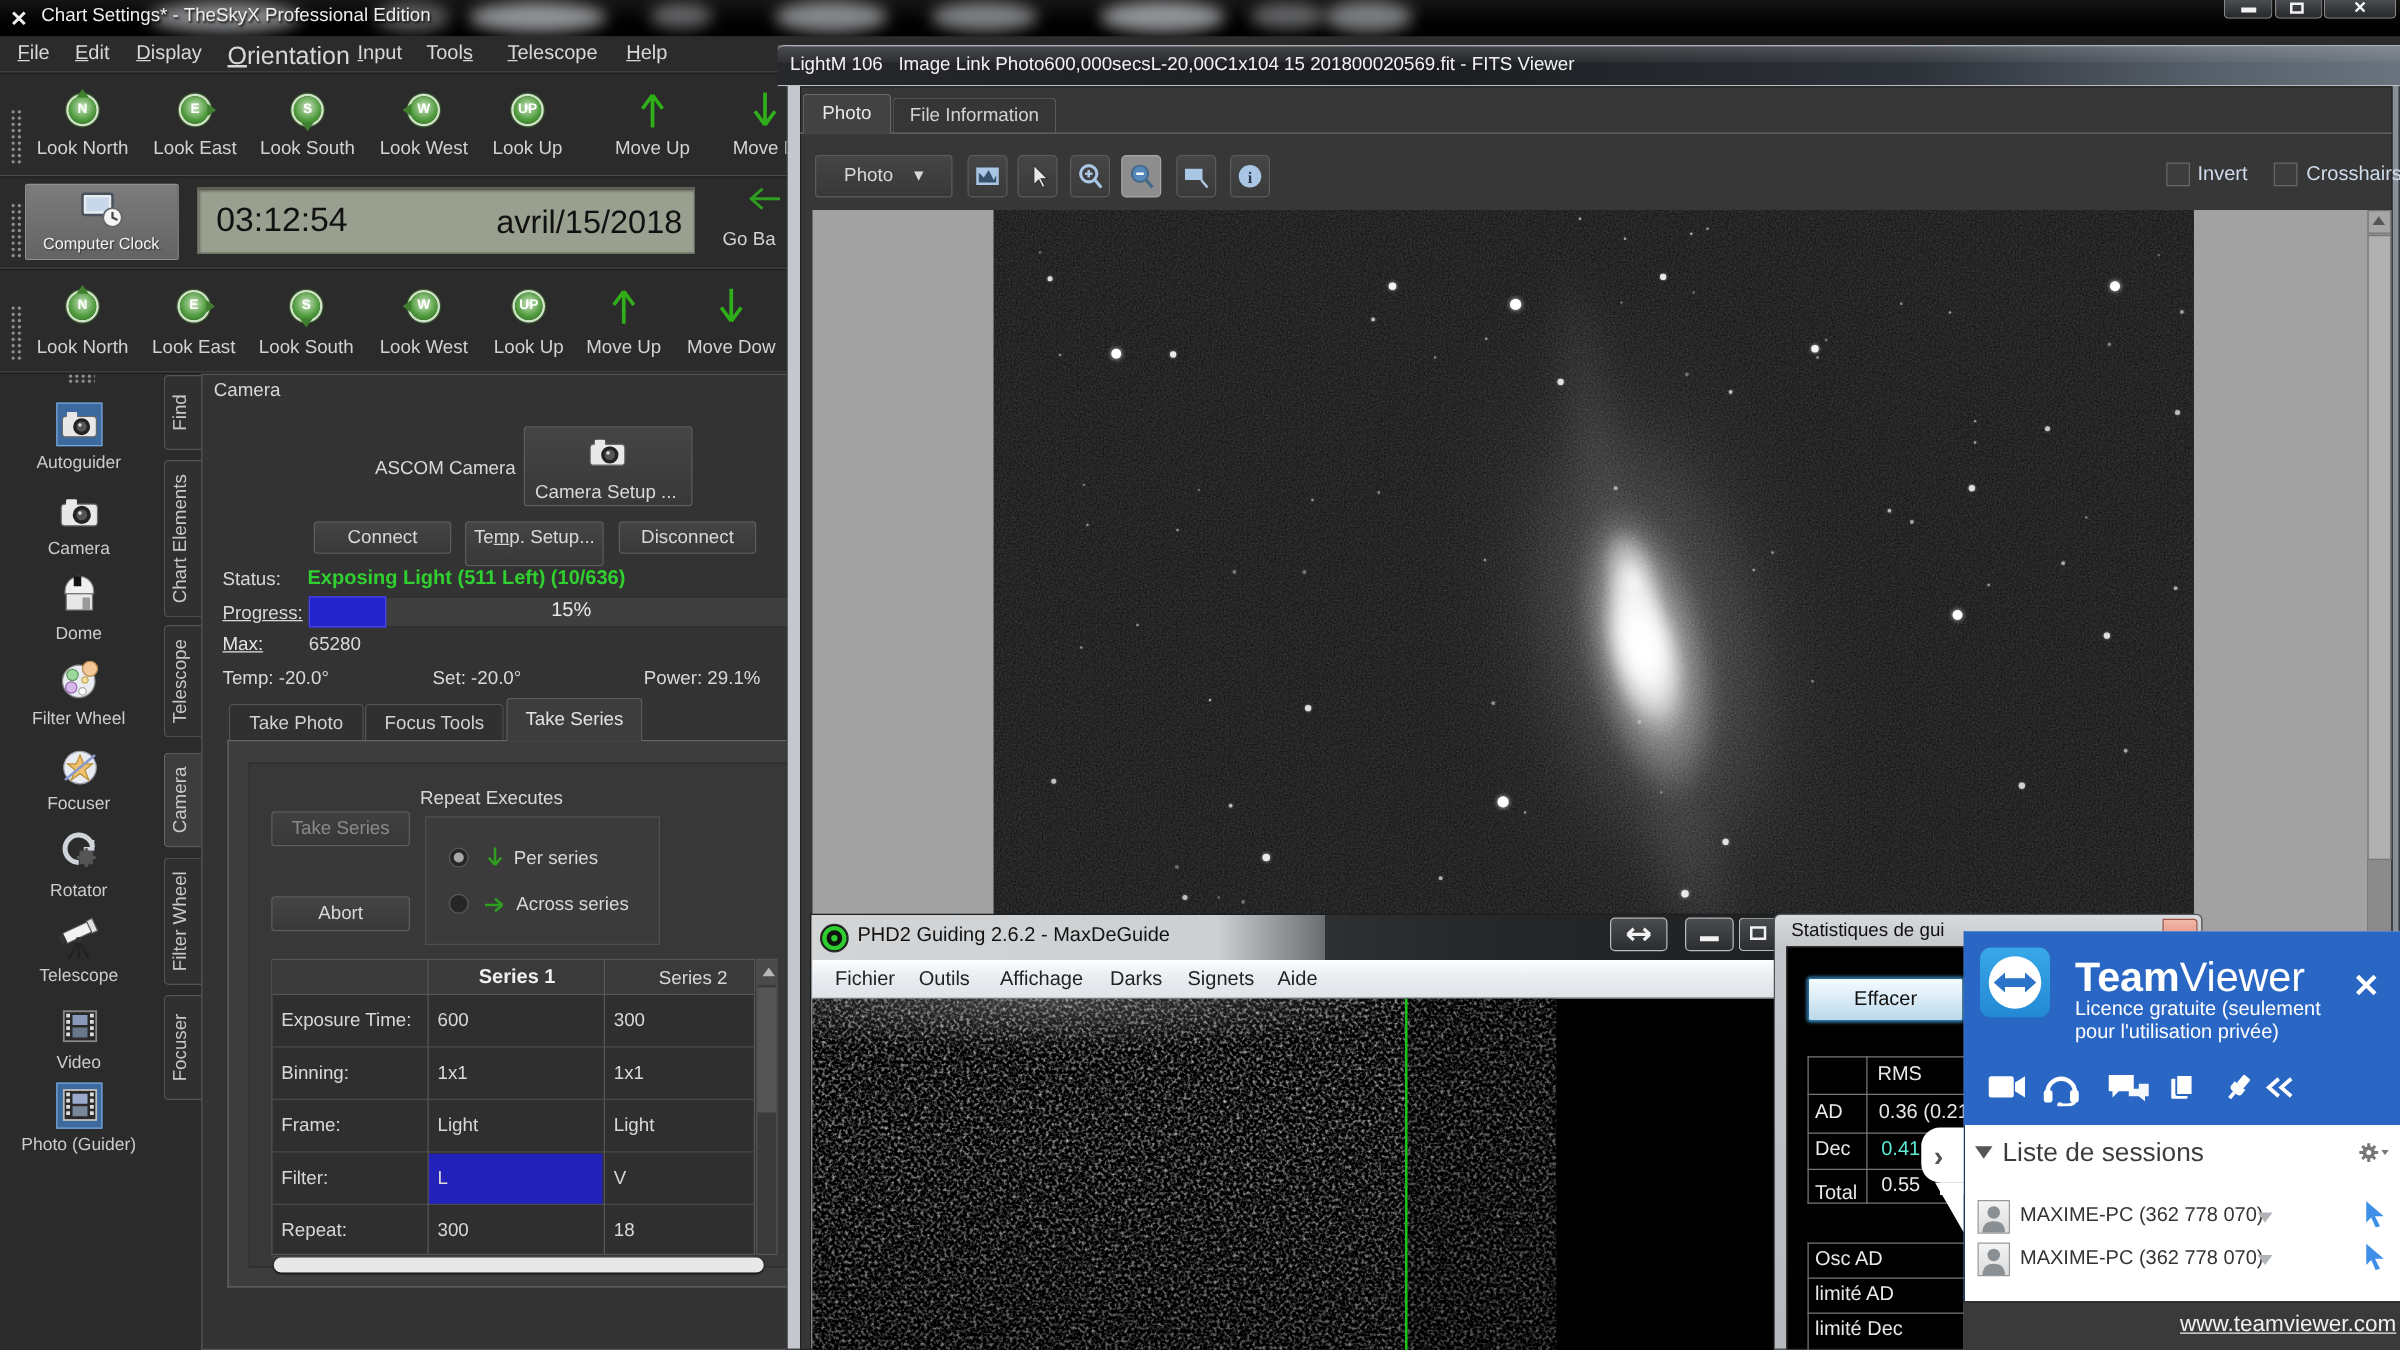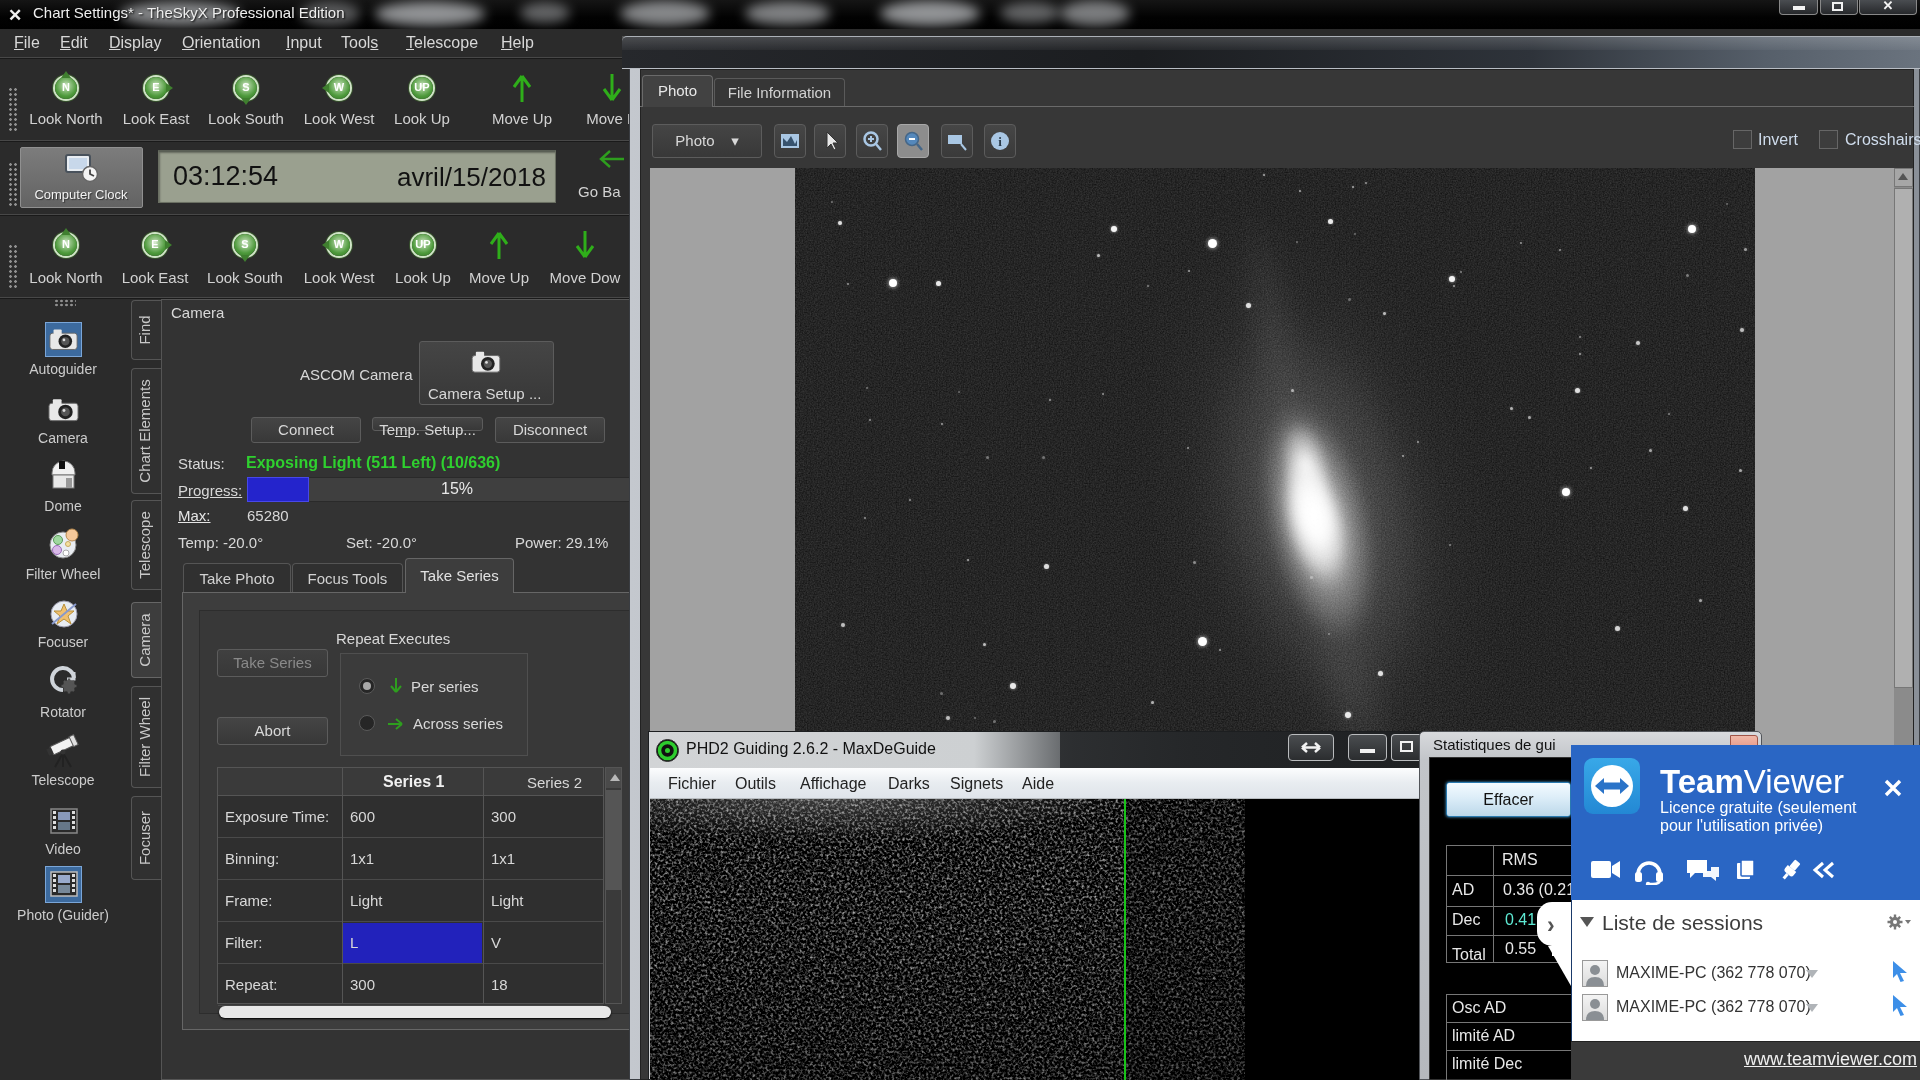--- a/index.html
+++ b/index.html
@@ -34,21 +34,21 @@
 <div style="left:33px;top:4px;color:#eeeeee;font-size:15px;white-space:nowrap;text-shadow:1px 1px 2px #000;">Chart Settings* - TheSkyX Professional Edition</div>
 <div style="left:1779px;top:0;width:39px;height:15px;background:linear-gradient(#4a4d51,#26282b);border:1px solid #888;border-top:none;border-radius:0 0 4px 4px;"></div>
 <div style="left:1793px;top:6px;width:12px;height:4px;background:#f2f2f2;"></div>
 <div style="left:1820px;top:0;width:38px;height:15px;background:linear-gradient(#4a4d51,#26282b);border:1px solid #888;border-top:none;border-radius:0 0 4px 4px;"></div>
 <div style="left:1832px;top:2px;width:11px;height:9px;border:2px solid #f2f2f2;background:rgba(0,0,0,0);"></div>
 <div style="left:1859px;top:0;width:58px;height:15px;background:linear-gradient(#4a4d51,#26282b);border:1px solid #888;border-top:none;border-radius:0 0 4px 4px;color:#f5f5f5;font-size:13px;font-weight:bold;text-align:center;line-height:12px;">✕</div>
 <div style="left:0;top:29px;width:1920px;height:28px;background:#2b2b2b;"></div>
 <div style="left:14px;top:34px;color:#d8d8d8;font-size:16px;white-space:nowrap;"><span style="text-decoration:underline">F</span>ile</div>
 <div style="left:60px;top:34px;color:#d8d8d8;font-size:16px;white-space:nowrap;"><span style="text-decoration:underline">E</span>dit</div>
 <div style="left:109px;top:34px;color:#d8d8d8;font-size:16px;white-space:nowrap;"><span style="text-decoration:underline">D</span>isplay</div>
-<div style="left:182px;top:34px;color:#d8d8d8;font-size:16px;white-space:nowrap;"><span style="text-decoration:underline">O</span>rientation</div>
+<div style="left:182px;top:34px;color:#d8d8d8;font-size:20px;white-space:nowrap;"><span style="text-decoration:underline">O</span>rientation</div>
 <div style="left:286px;top:34px;color:#d8d8d8;font-size:16px;white-space:nowrap;"><span style="text-decoration:underline">I</span>nput</div>
 <div style="left:341px;top:34px;color:#d8d8d8;font-size:16px;white-space:nowrap;">Tool<span style="text-decoration:underline">s</span></div>
 <div style="left:406px;top:34px;color:#d8d8d8;font-size:16px;white-space:nowrap;"><span style="text-decoration:underline">T</span>elescope</div>
 <div style="left:501px;top:34px;color:#d8d8d8;font-size:16px;white-space:nowrap;"><span style="text-decoration:underline">H</span>elp</div>
 <div style="left:0;top:57px;width:632px;height:2px;background:#1a1a1a;border-top:1px solid #484848;"></div>
 <div class="grip" style="left:8px;top:87px;width:11px;height:46px;"></div>
 <div class="nav" style="left:55px;top:77px;width:22px;height:22px;font-size:11px;line-height:21px;">N</div>
 <div style="left:61px;top:71px;width:0px;height:0px;border-left:5px solid rgba(0,0,0,0);border-right:5px solid rgba(0,0,0,0);border-bottom:7px solid #3f7f2f;"></div>
 <div class="nav" style="left:145px;top:77px;width:22px;height:22px;font-size:11px;line-height:21px;">E</div>
 <div style="left:166px;top:83px;width:0px;height:0px;border-top:5px solid rgba(0,0,0,0);border-bottom:5px solid rgba(0,0,0,0);border-left:7px solid #3f7f2f;"></div>
@@ -232,21 +232,21 @@
 <div class="btn" style="left:257px;top:41px;width:135px;height:64px;"></div>
 <svg style="position:absolute;left:309px;top:50px" width="30" height="24" viewBox="0 0 32 26">
         <rect x="1" y="6" width="30" height="18" rx="3" fill="#e8e8e8" stroke="#666" stroke-width="1"></rect>
         <rect x="5" y="2" width="9" height="6" rx="1" fill="#e8e8e8"></rect>
         <circle cx="18" cy="15" r="7.5" fill="#222"></circle>
         <circle cx="18" cy="15" r="4.5" fill="#555"></circle>
         <circle cx="16.5" cy="13.5" r="1.5" fill="#ddd"></circle>
       </svg>
 <div style="left:266px;top:85px;color:#d8d8d8;font-size:15px;">Camera Setup ...</div>
 <div class="btn" style="left:89px;top:117px;width:110px;height:26px;line-height:24px;">Connect</div>
-<div class="btn" style="left:210px;top:117px;width:111px;height:14px;line-height:24px;">Te<span style="text-decoration:underline">m</span>p. Setup...</div>
+<div class="btn" style="left:210px;top:117px;width:111px;height:36px;line-height:24px;">Te<span style="text-decoration:underline">m</span>p. Setup...</div>
 <div class="btn" style="left:333px;top:117px;width:110px;height:26px;line-height:24px;">Disconnect</div>
 <div style="left:16px;top:155px;color:#d8d8d8;font-size:15px;">Status:</div>
 <div style="left:84px;top:154px;color:#2fd02f;font-size:16px;font-weight:bold;">Exposing Light (511 Left) (10/636)</div>
 <div style="left:16px;top:182px;color:#d8d8d8;font-size:15px;text-decoration:underline;">Progress:</div>
 <div style="left:85px;top:177px;width:386px;height:25px;background:#3f3f3f;border:1px solid #2a2a2a;"></div>
 <div style="left:85px;top:177px;width:62px;height:25px;background:#2424cc;border:1px solid #4848e8;"></div>
 <div style="left:279px;top:180px;color:#e8e8e8;font-size:16px;">15%</div>
 <div style="left:16px;top:207px;color:#e5e5e5;font-size:15px;text-decoration:underline;">Max:</div>
 <div style="left:85px;top:207px;color:#d8d8d8;font-size:15px;">65280</div>
 <div style="left:16px;top:234px;color:#d8d8d8;font-size:15px;">Temp: -20.0°</div>
@@ -302,20 +302,21 @@
 <div style="left:443px;top:467px;width:17px;height:237px;background:#3a3a3a;border:1px solid #555;"></div>
 <div style="left:444px;top:468px;width:15px;height:20px;background:#4a4a4a;"></div>
 <div style="left:448px;top:474px;width:0;height:0;border-left:5px solid rgba(0,0,0,0);border-right:5px solid rgba(0,0,0,0);border-bottom:7px solid #b8b8b8;"></div>
 <div style="left:444px;top:490px;width:15px;height:100px;background:#555;"></div>
 <div style="left:57px;top:706px;width:392px;height:12px;background:#e8e8e8;border-radius:6px;box-shadow:0 1px 2px #000;"></div>
 </div>
 <div style="left:622px;top:33px;width:1298px;height:1047px;">
 <div style="left:7px;top:3px;width:1291px;height:1044px;background:linear-gradient(90deg,#c4c8ce,#a8adb4 30%,#8a9098);border:1px solid #3a3d42;border-radius:6px 0 0 0;"></div>
 <div style="left:0px;top:3px;width:1298px;height:33px;background:linear-gradient(90deg,#26282c 0%,#1b1d20 40%,#2e333a 70%,#565f6a 88%,#6a737e 100%);border-top:1px solid #9aa0a8;border-bottom:1px solid #b8bdc4;border-radius:5px 0 0 0;"></div>
 <div style="left:0px;top:3px;width:1298px;height:14px;background:linear-gradient(rgba(255,255,255,.18),rgba(255,255,255,.04));"></div>
+<div style="left:10px;top:10px;color:#f2f2f2;font-size:15px;white-space:nowrap;">LightM 106&nbsp;&nbsp; Image Link Photo600,000secsL-20,00C1x104 15 201800020569.fit - FITS Viewer</div>
 <div style="left:18px;top:36px;width:1274px;height:1011px;background:#373737;border:1px solid #222;"></div>
 <div style="left:20px;top:42px;width:71px;height:32px;background:#424242;border:1px solid #6a6a6a;border-bottom:none;border-radius:4px 4px 0 0;color:#e8e8e8;font-size:15px;text-align:center;line-height:30px;z-index:2;">Photo</div>
 <div style="left:92px;top:45px;width:131px;height:29px;background:#363636;border:1px solid #5a5a5a;border-bottom:none;border-radius:4px 4px 0 0;color:#d2d2d2;font-size:15px;text-align:center;line-height:28px;">File Information</div>
 <div style="left:18px;top:73px;width:1274px;height:1px;background:#6a6a6a;"></div>
 <div class="btn" style="left:30px;top:91px;width:110px;height:34px;line-height:32px;font-size:15px;">Photo &nbsp;&nbsp;&nbsp;▾</div>
 <div style="left:152px;top:91px;width:32px;height:34px;background:linear-gradient(#464646,#3a3a3a);border:1px solid #5c5c5c;border-radius:4px;"></div>
 <svg style="position:absolute;left:152px;top:91px" width="32" height="34" viewBox="0 0 32 34">
         <rect x="7" y="10" width="18" height="14" fill="#a9c7e4"></rect>
         <path d="M9 22 L9 14 L13 18 L17 12 L21 20 L23 16 L23 22 Z" fill="#37536e"></path>
       </svg>

